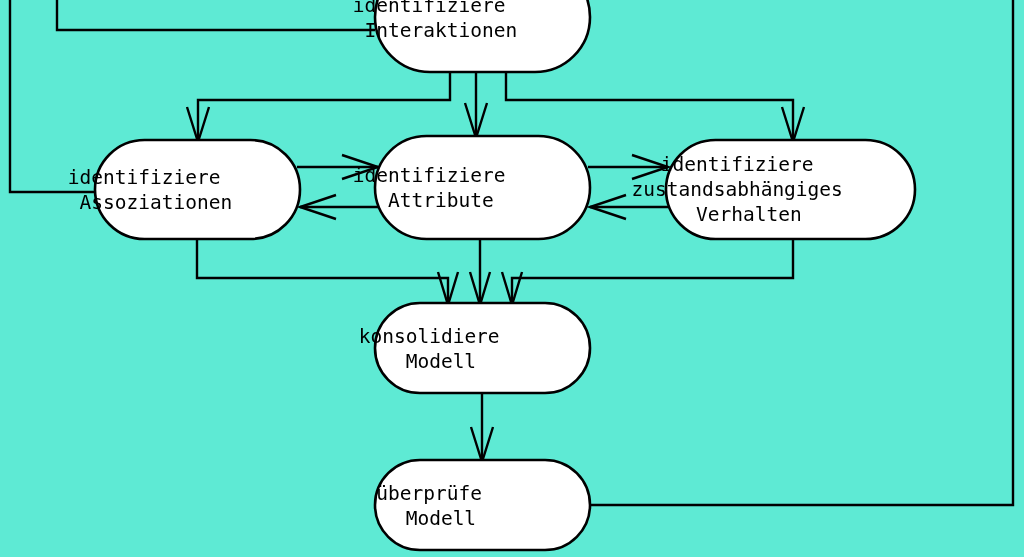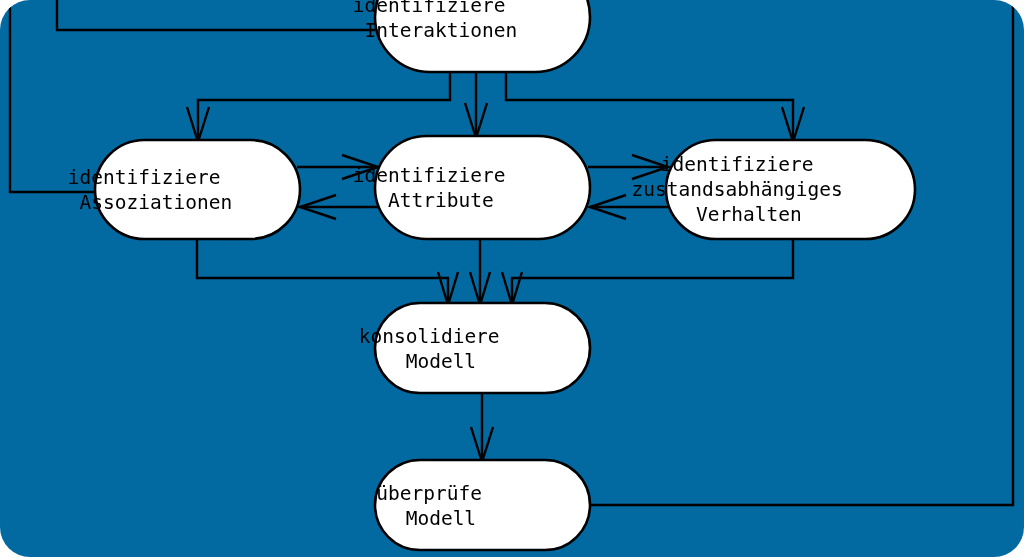--- a/index.html
+++ b/index.html
@@ -8,23 +8,22 @@
     padding: 0;
     background: #ffffff;
   }
   body {
     font-family: "DejaVu Sans Mono", "Liberation Mono", monospace;
   }
   #canvas-wrap {
     position: relative;
     width: 1024px;
     height: 557px;
-    background: #0369a1;
+    background: #5eead4;
     overflow: hidden;
-    border-radius: 30px;
   }
   svg#diagram {
     display: block;
     width: 1024px;
     height: 557px;
   }
   .node-shape {
     fill: #ffffff;
     stroke: #000000;
     stroke-width: 2.6;

